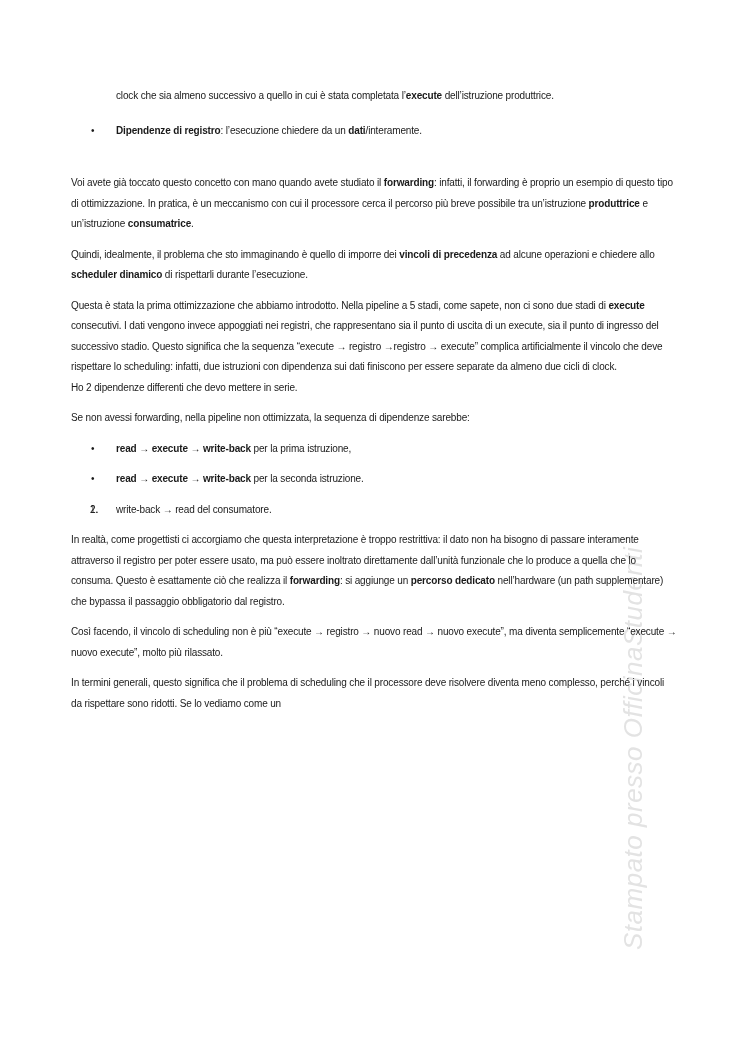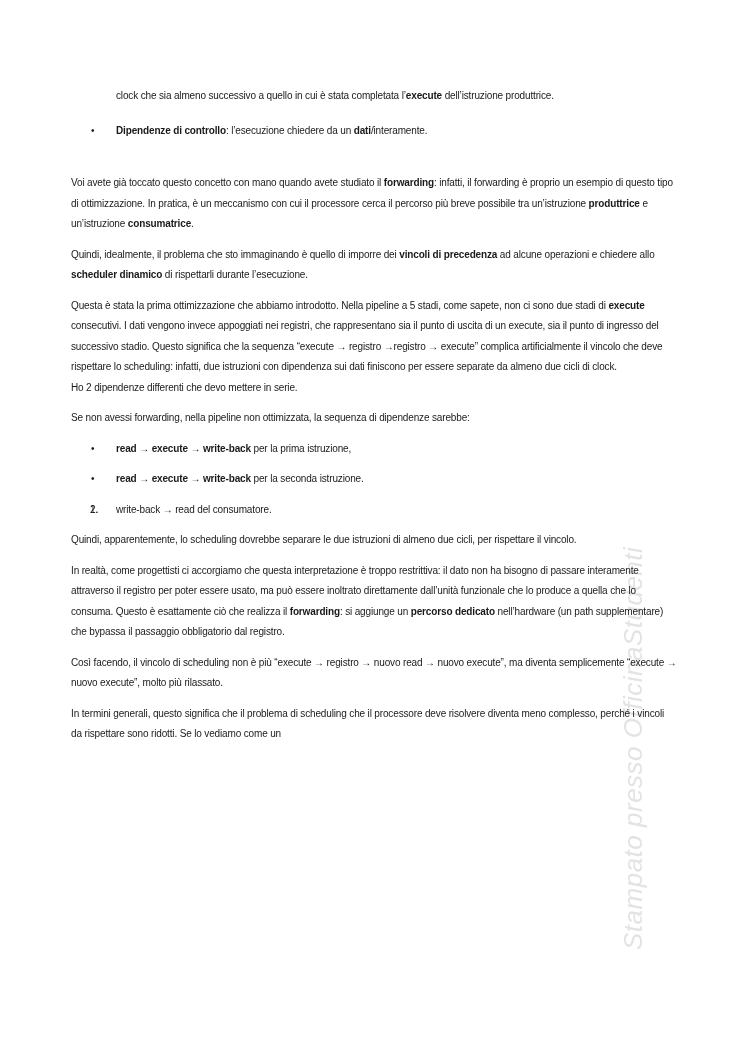--- a/index.html
+++ b/index.html
@@ -31,21 +31,21 @@
 
 <div class="watermark">Stampato presso OfficinaStudenti</div>
 
 <div class="page">
 
   <p class="cont"><span>clock che sia almeno successivo a quello in cui è stata completata l’</span><b>execute</b><span> dell’istruzione produttrice.</span></p>
 
   <ul class="blist">
     <li>
       <span class="bullet">•</span>
-      <b>Dipendenze di controllo</b><span>: l’esecuzione chiedere da un </span><b>dati</b><span>/interamente.</span>
+      <b>Dipendenze di registro</b><span>: l’esecuzione chiedere da un </span><b>dati</b><span>/interamente.</span>
     </li>
   </ul>
 
   <div class="gap"></div>
 
   <p><span>Voi avete già toccato questo concetto con mano quando avete studiato il </span><b>forwarding</b><span>: infatti, il forwarding è proprio un esempio di questo tipo di ottimizzazione. In pratica, è un meccanismo con cui il processore cerca il percorso più breve possibile tra un’istruzione </span><b>produttrice</b><span> e un’istruzione </span><b>consumatrice</b><span>.</span></p>
 
   <p><span>Quindi, idealmente, il problema che sto immaginando è quello di imporre dei </span><b>vincoli di precedenza</b><span> ad alcune operazioni e chiedere allo </span><b>scheduler dinamico</b><span> di rispettarli durante l’esecuzione.</span></p>
 
   <p><span>Questa è stata la prima ottimizzazione che abbiamo introdotto. Nella pipeline a 5 stadi, come sapete, non ci sono due stadi di </span><b>execute</b><span> consecutivi. I dati vengono invece appoggiati nei registri, che rappresentano sia il punto di uscita di un execute, sia il punto di ingresso del successivo stadio. Questo significa che la sequenza “execute → registro →registro → execute” complica artificialmente il vincolo che deve rispettare lo scheduling: infatti, due istruzioni con dipendenza sui dati finiscono per essere separate da almeno due cicli di clock.</span><br><span>Ho 2 dipendenze differenti che devo mettere in serie.</span></p>
@@ -67,20 +67,19 @@
   <ol class="olist">
     <li>
       <span class="num">1.</span>
     </li>
     <li>
       <span class="num">2.</span>
       <span>write-back → read del consumatore.</span>
     </li>
   </ol>
 
-  <p>Quindi, apparentemente, lo scheduling dovrebbe separare le due istruzioni di almeno due cicli, per rispettare il vincolo.</p>
 
   <p><span>In realtà, come progettisti ci accorgiamo che questa interpretazione è troppo restrittiva: il dato non ha bisogno di passare interamente attraverso il registro per poter essere usato, ma può essere inoltrato direttamente dall’unità funzionale che lo produce a quella che lo consuma. Questo è esattamente ciò che realizza il </span><b>forwarding</b><span>: si aggiunge un </span><b>percorso dedicato</b><span> nell’hardware (un path supplementare) che bypassa il passaggio obbligatorio dal registro.</span></p>
 
   <p>Così facendo, il vincolo di scheduling non è più “execute → registro → nuovo read → nuovo execute”, ma diventa semplicemente “execute → nuovo execute”, molto più rilassato.</p>
 
   <p>In termini generali, questo significa che il problema di scheduling che il processore deve risolvere diventa meno complesso, perché i vincoli da rispettare sono ridotti. Se lo vediamo come un</p>
 </div>
 
 </body></html>

